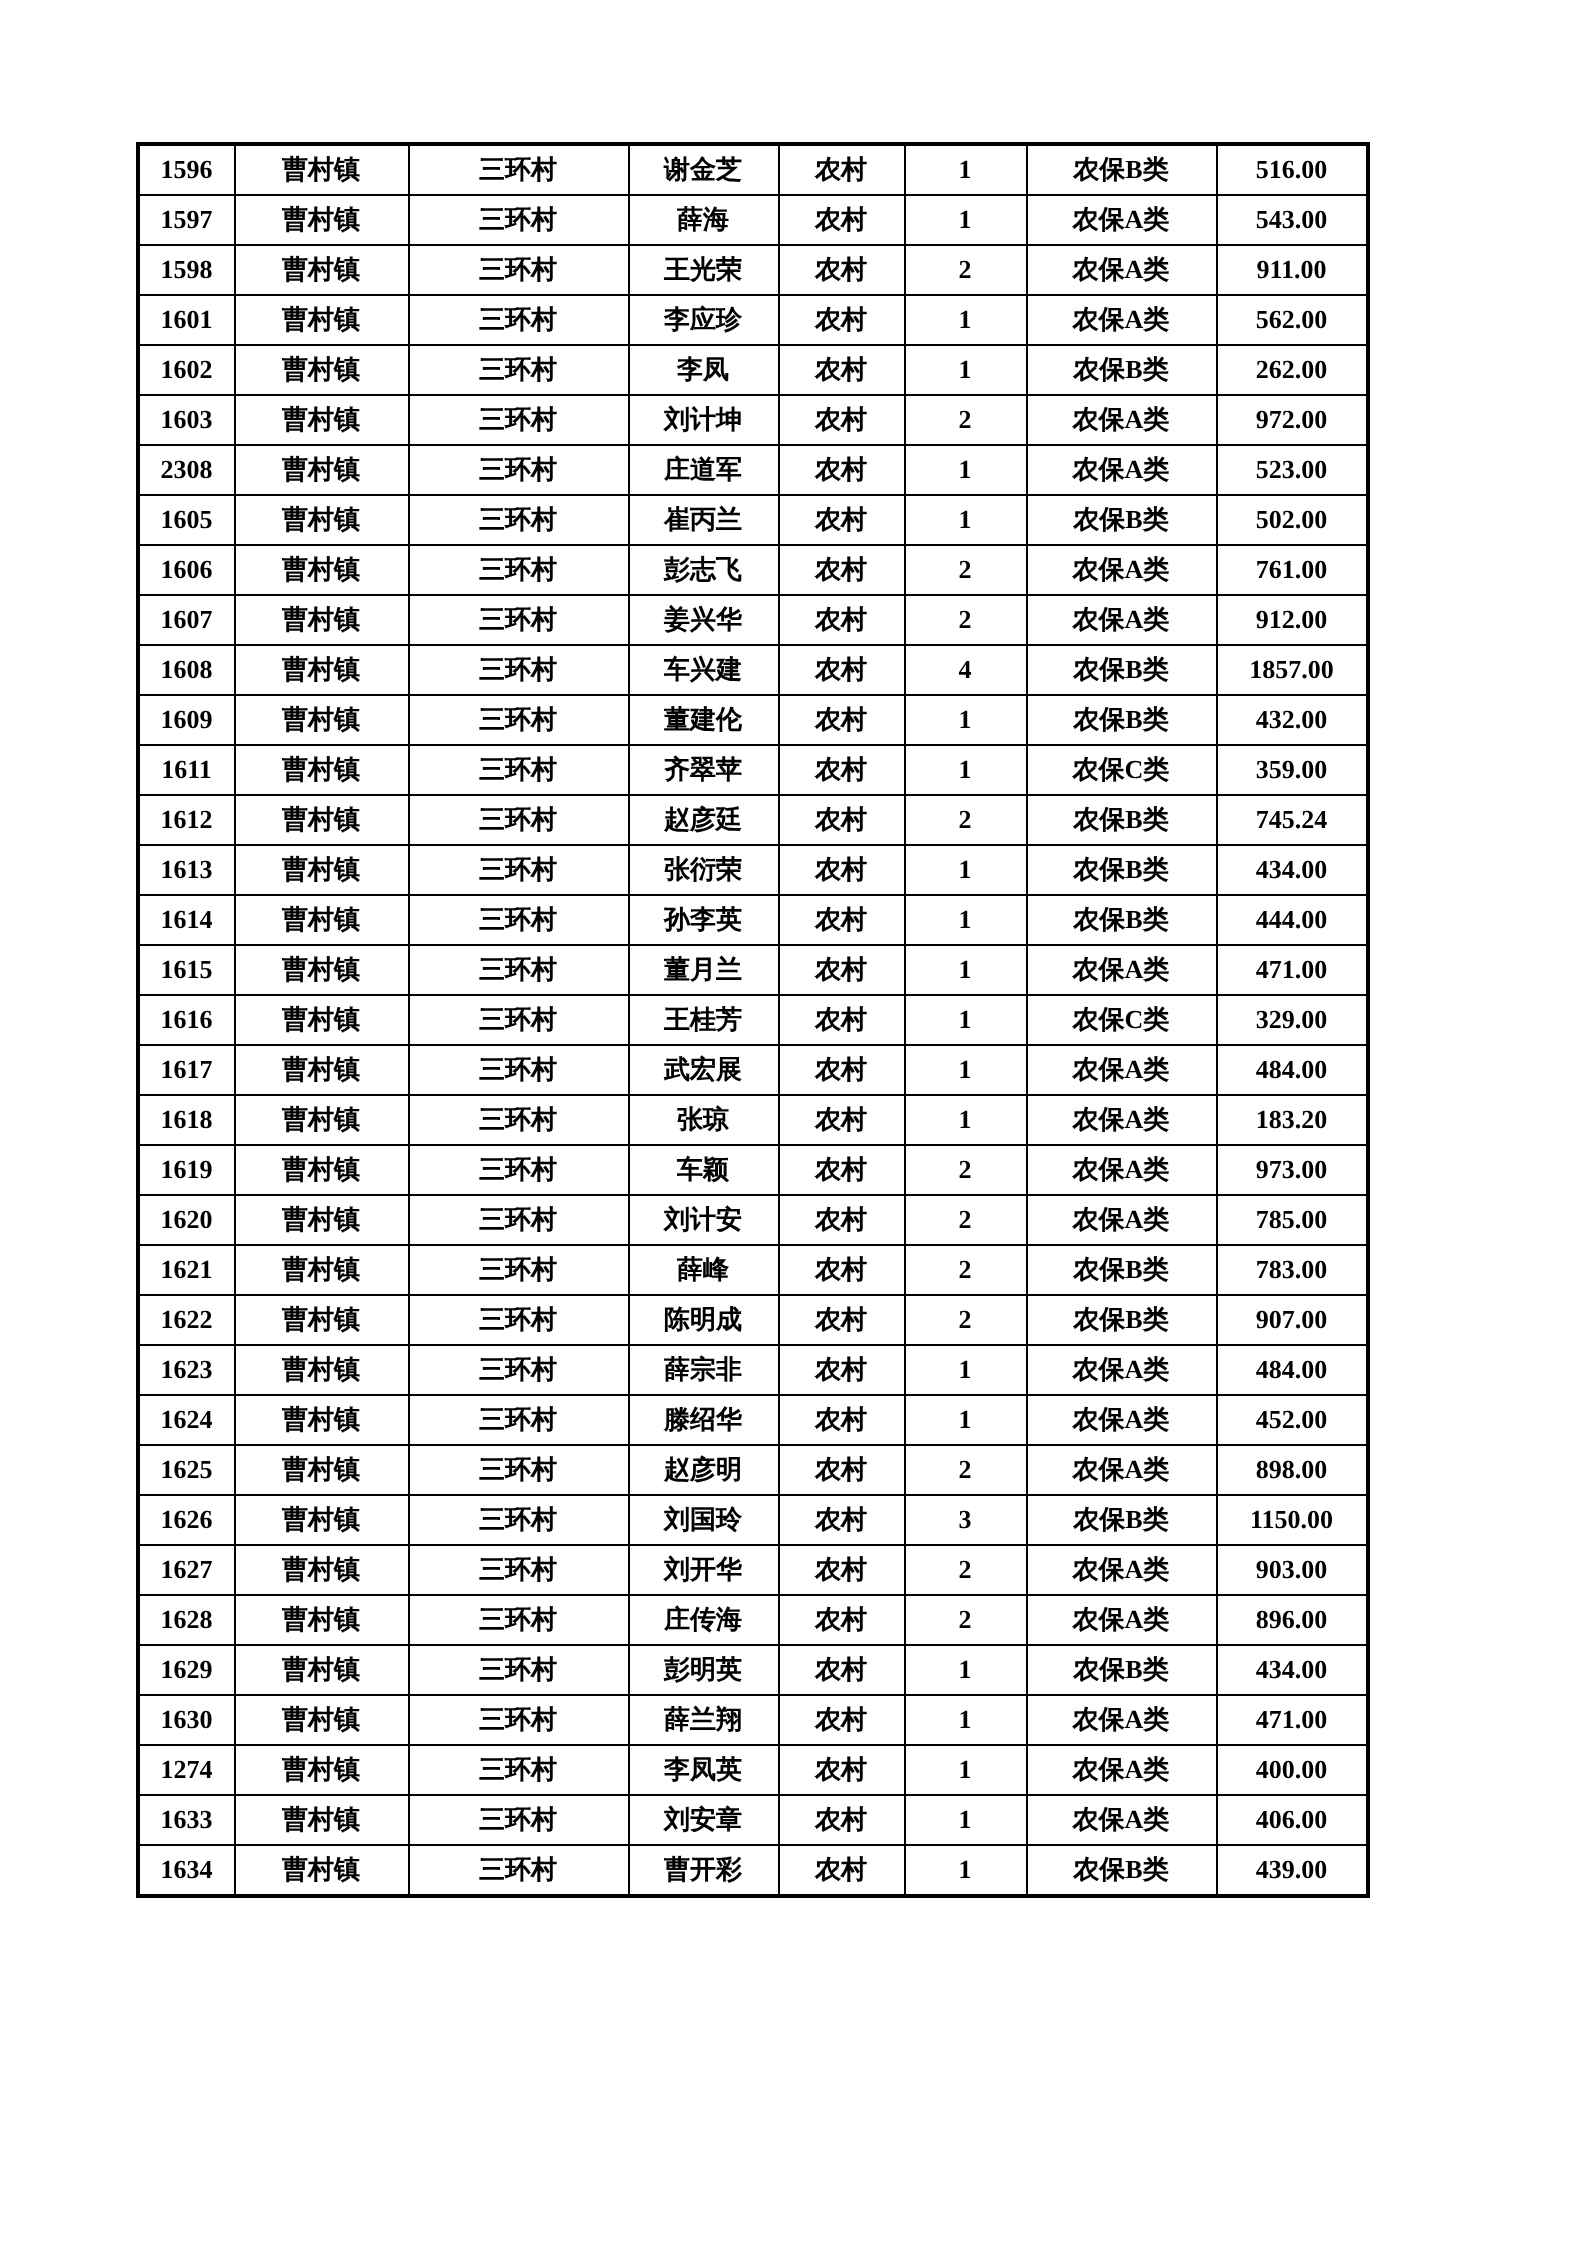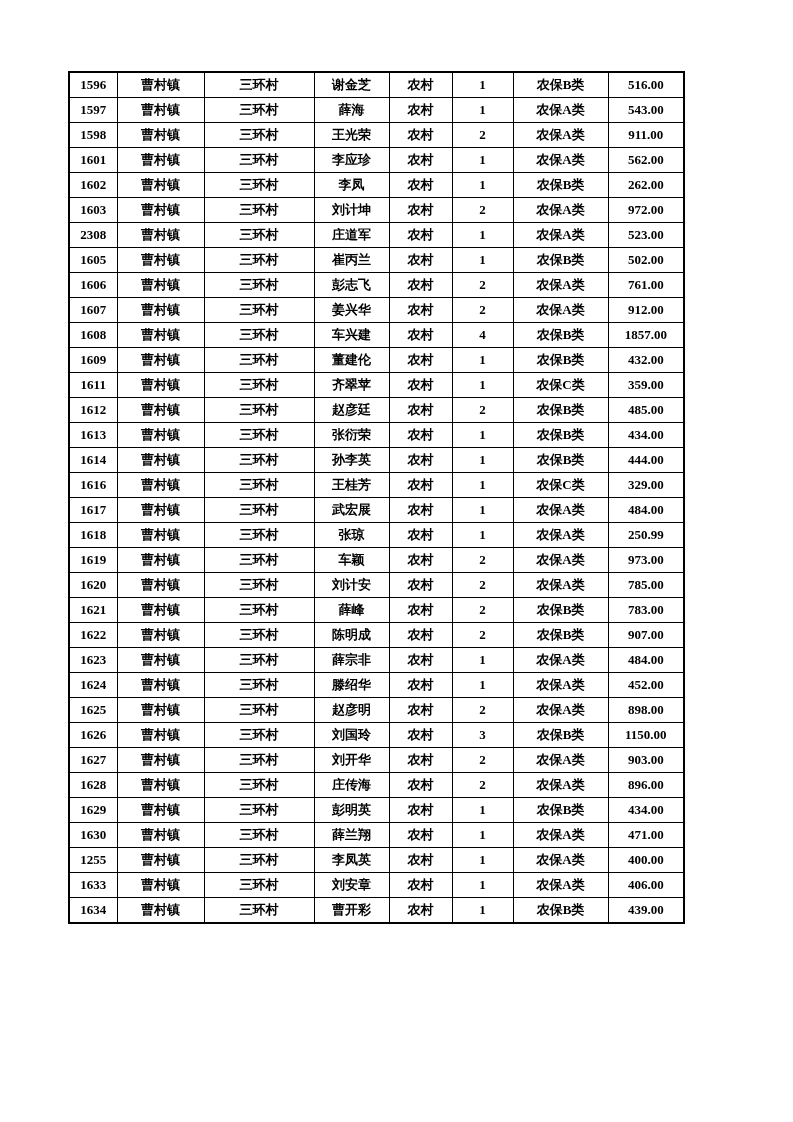--- a/index.html
+++ b/index.html
@@ -192,41 +192,51 @@
           <td>359.00</td>
         </tr>
         <tr>
           <td>1612</td>
           <td>曹村镇</td>
           <td>三环村</td>
           <td>赵彦廷</td>
           <td>农村</td>
           <td>2</td>
           <td>农保B类</td>
-          <td>485.00</td>
+          <td>745.24</td>
         </tr>
         <tr>
           <td>1613</td>
           <td>曹村镇</td>
           <td>三环村</td>
           <td>张衍荣</td>
           <td>农村</td>
           <td>1</td>
           <td>农保B类</td>
           <td>434.00</td>
         </tr>
         <tr>
           <td>1614</td>
           <td>曹村镇</td>
           <td>三环村</td>
           <td>孙李英</td>
           <td>农村</td>
           <td>1</td>
           <td>农保B类</td>
           <td>444.00</td>
+        </tr>
+        <tr>
+          <td>1615</td>
+          <td>曹村镇</td>
+          <td>三环村</td>
+          <td>董月兰</td>
+          <td>农村</td>
+          <td>1</td>
+          <td>农保A类</td>
+          <td>471.00</td>
         </tr>
         <tr>
           <td>1616</td>
           <td>曹村镇</td>
           <td>三环村</td>
           <td>王桂芳</td>
           <td>农村</td>
           <td>1</td>
           <td>农保C类</td>
           <td>329.00</td>
@@ -242,21 +252,21 @@
           <td>484.00</td>
         </tr>
         <tr>
           <td>1618</td>
           <td>曹村镇</td>
           <td>三环村</td>
           <td>张琼</td>
           <td>农村</td>
           <td>1</td>
           <td>农保A类</td>
-          <td>250.99</td>
+          <td>183.20</td>
         </tr>
         <tr>
           <td>1619</td>
           <td>曹村镇</td>
           <td>三环村</td>
           <td>车颖</td>
           <td>农村</td>
           <td>2</td>
           <td>农保A类</td>
           <td>973.00</td>
@@ -365,21 +375,21 @@
           <td>1630</td>
           <td>曹村镇</td>
           <td>三环村</td>
           <td>薛兰翔</td>
           <td>农村</td>
           <td>1</td>
           <td>农保A类</td>
           <td>471.00</td>
         </tr>
         <tr>
-          <td>1255</td>
+          <td>1274</td>
           <td>曹村镇</td>
           <td>三环村</td>
           <td>李凤英</td>
           <td>农村</td>
           <td>1</td>
           <td>农保A类</td>
           <td>400.00</td>
         </tr>
         <tr>
           <td>1633</td>

